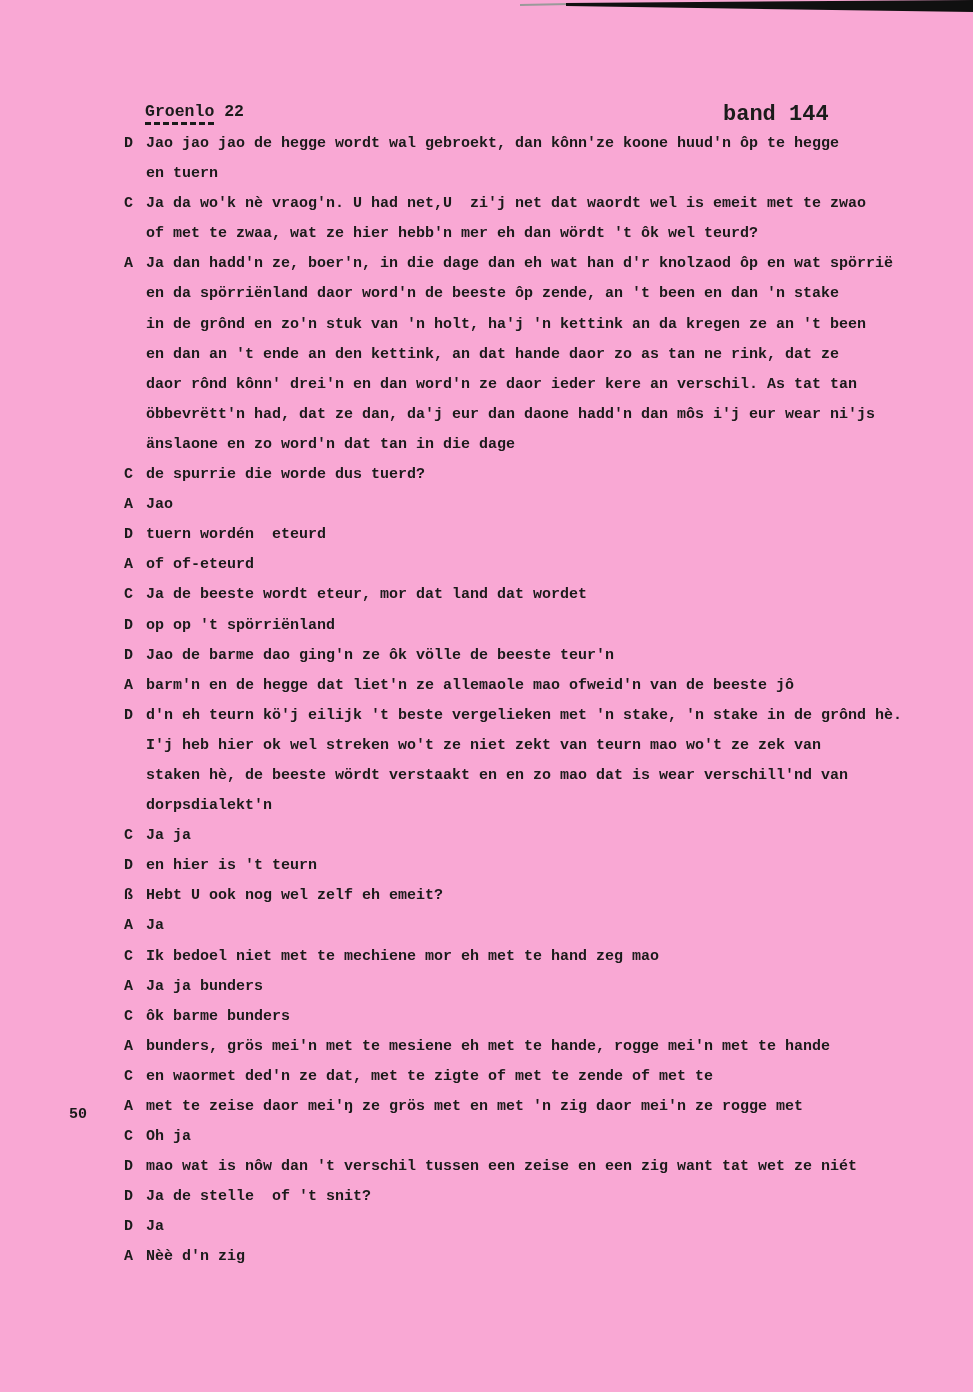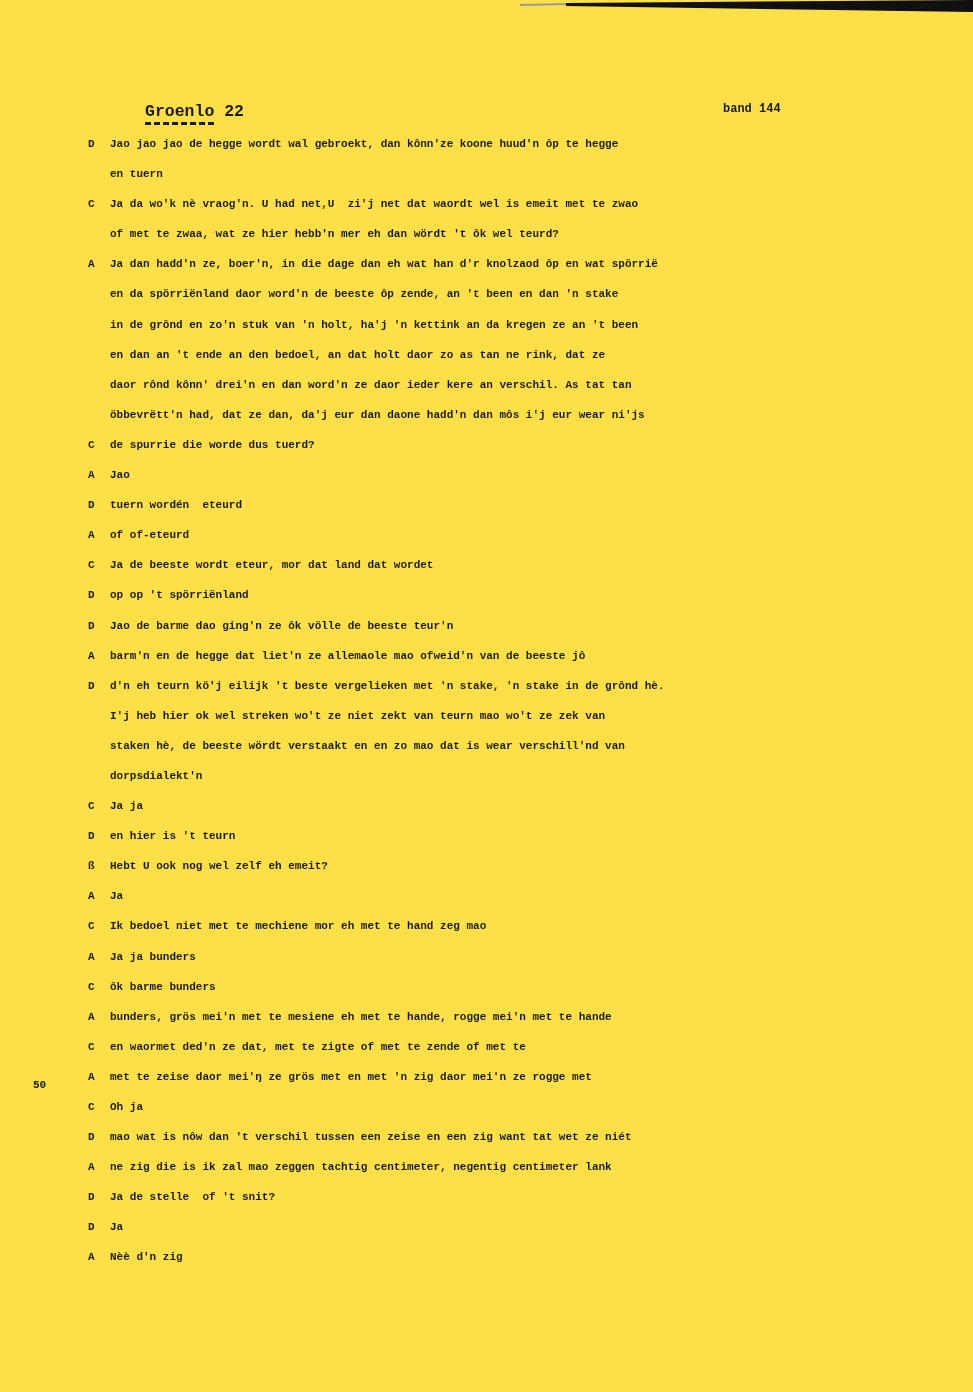--- a/index.html
+++ b/index.html
@@ -5,21 +5,21 @@
   html, body {
     margin: 0;
     padding: 0;
     background: #e8e8e8;
   }
   .page {
     position: relative;
     width: 973px;
     height: 1392px;
     margin: 0 auto;
-    background: #fde047;
+    background: #f9a8d4;
     overflow: hidden;
     font-family: "Liberation Mono", "DejaVu Sans Mono", monospace;
     font-weight: 700;
     color: #1b1b1b;
   }
   .scan-bar-top {
     position: absolute;
     top: 0;
     left: 0;
     width: 973px;
@@ -35,36 +35,37 @@
   }
   .header-left .title-underlined {
     display: inline-block;
     border-bottom: 3px dashed #1b1b1b;
     padding-bottom: 1px;
   }
   .header-right {
     position: absolute;
     left: 723px;
     top: 102px;
-    font-size: 12px;
+    font-size: 22px;
     white-space: pre;
   }
   .transcript {
     position: absolute;
     top: 129px;
     left: 0;
     right: 0;
   }
   .line {
     position: relative;
     padding-left: 88px;
     height: 30.1px;
     line-height: 30.1px;
-    font-size: 11px;
+    font-size: 15px;
     white-space: pre;
+    margin-left: 36px;
   }
   .margin-num {
     position: absolute;
     left: 33px;
     top: 8px;
   }
   .speaker {
     display: inline-block;
     width: 22px;
   }
@@ -87,23 +88,24 @@
   <div class="header-right">band 144</div>
 
   <div class="transcript" id="transcript">
       <div class="line"><span class="margin-num"></span><span class="speaker">D</span><span class="text">Jao jao jao de hegge wordt wal gebroekt, dan kônn'ze koone huud'n ôp te hegge</span></div>
       <div class="line"><span class="margin-num"></span><span class="speaker"></span><span class="text">en tuern</span></div>
       <div class="line"><span class="margin-num"></span><span class="speaker">C</span><span class="text">Ja da wo'k nè vraog'n. U had net,U  zi'j net dat waordt wel is emeit met te zwao</span></div>
       <div class="line"><span class="margin-num"></span><span class="speaker"></span><span class="text">of met te zwaa, wat ze hier hebb'n mer eh dan wördt 't ôk wel teurd?</span></div>
       <div class="line"><span class="margin-num"></span><span class="speaker">A</span><span class="text">Ja dan hadd'n ze, boer'n, in die dage dan eh wat han d'r knolzaod ôp en wat spörrië</span></div>
       <div class="line"><span class="margin-num"></span><span class="speaker"></span><span class="text">en da spörriënland daor word'n de beeste ôp zende, an 't been en dan 'n stake</span></div>
       <div class="line"><span class="margin-num"></span><span class="speaker"></span><span class="text">in de grônd en zo'n stuk van 'n holt, ha'j 'n kettink an da kregen ze an 't been</span></div>
-      <div class="line"><span class="margin-num"></span><span class="speaker"></span><span class="text">en dan an 't ende an den bedoel, an dat holt daor zo as tan ne rink, dat ze</span></div>
+      <div class="line"><span class="margin-num"></span><span class="speaker"></span><span class="text">en dan an 't ende an den kettink, an dat hande daor zo as tan ne rink, dat ze</span></div>
       <div class="line"><span class="margin-num"></span><span class="speaker"></span><span class="text">daor rônd kônn' drei'n en dan word'n ze daor ieder kere an verschil. As tat tan</span></div>
       <div class="line"><span class="margin-num"></span><span class="speaker"></span><span class="text">öbbevrëtt'n had, dat ze dan, da'j eur dan daone hadd'n dan môs i'j eur wear ni'js</span></div>
+      <div class="line"><span class="margin-num"></span><span class="speaker"></span><span class="text">änslaone en zo word'n dat tan in die dage</span></div>
       <div class="line"><span class="margin-num"></span><span class="speaker">C</span><span class="text">de spurrie die worde dus tuerd?</span></div>
       <div class="line"><span class="margin-num"></span><span class="speaker">A</span><span class="text">Jao</span></div>
       <div class="line"><span class="margin-num"></span><span class="speaker">D</span><span class="text">tuern wordén  eteurd</span></div>
       <div class="line"><span class="margin-num"></span><span class="speaker">A</span><span class="text">of of-eteurd</span></div>
       <div class="line"><span class="margin-num"></span><span class="speaker">C</span><span class="text">Ja de beeste wordt eteur, mor dat land dat wordet</span></div>
       <div class="line"><span class="margin-num"></span><span class="speaker">D</span><span class="text">op op 't spörriënland</span></div>
       <div class="line"><span class="margin-num"></span><span class="speaker">D</span><span class="text">Jao de barme dao ging'n ze ôk völle de beeste teur'n</span></div>
       <div class="line"><span class="margin-num"></span><span class="speaker">A</span><span class="text">barm'n en de hegge dat liet'n ze allemaole mao ofweid'n van de beeste jô</span></div>
       <div class="line"><span class="margin-num"></span><span class="speaker">D</span><span class="text">d'n eh teurn kö'j eilijk 't beste vergelieken met 'n stake, 'n stake in de grônd hè.</span></div>
       <div class="line"><span class="margin-num"></span><span class="speaker"></span><span class="text">I'j heb hier ok wel streken wo't ze niet zekt van teurn mao wo't ze zek van</span></div>
@@ -114,19 +116,18 @@
       <div class="line"><span class="margin-num"></span><span class="speaker">ß</span><span class="text">Hebt U ook nog wel zelf eh emeit?</span></div>
       <div class="line"><span class="margin-num"></span><span class="speaker">A</span><span class="text">Ja</span></div>
       <div class="line"><span class="margin-num"></span><span class="speaker">C</span><span class="text">Ik bedoel niet met te mechiene mor eh met te hand zeg mao</span></div>
       <div class="line"><span class="margin-num"></span><span class="speaker">A</span><span class="text">Ja ja bunders</span></div>
       <div class="line"><span class="margin-num"></span><span class="speaker">C</span><span class="text">ôk barme bunders</span></div>
       <div class="line"><span class="margin-num"></span><span class="speaker">A</span><span class="text">bunders, grös mei'n met te mesiene eh met te hande, rogge mei'n met te hande</span></div>
       <div class="line"><span class="margin-num"></span><span class="speaker">C</span><span class="text">en waormet ded'n ze dat, met te zigte of met te zende of met te</span></div>
       <div class="line"><span class="margin-num">50</span><span class="speaker">A</span><span class="text">met te zeise daor mei'ŋ ze grös met en met 'n zig daor mei'n ze rogge met</span></div>
       <div class="line"><span class="margin-num"></span><span class="speaker">C</span><span class="text">Oh ja</span></div>
       <div class="line"><span class="margin-num"></span><span class="speaker">D</span><span class="text">mao wat is nôw dan 't verschil tussen een zeise en een zig want tat wet ze niét</span></div>
-      <div class="line"><span class="margin-num"></span><span class="speaker">A</span><span class="text">ne zig die is ik zal mao zeggen tachtig centimeter, negentig centimeter lank</span></div>
       <div class="line"><span class="margin-num"></span><span class="speaker">D</span><span class="text">Ja de stelle  of 't snit?</span></div>
       <div class="line"><span class="margin-num"></span><span class="speaker">D</span><span class="text">Ja</span></div>
       <div class="line"><span class="margin-num"></span><span class="speaker">A</span><span class="text">Nèè d'n zig</span></div>
     </div>
 
 </div>
 
 </body></html>

